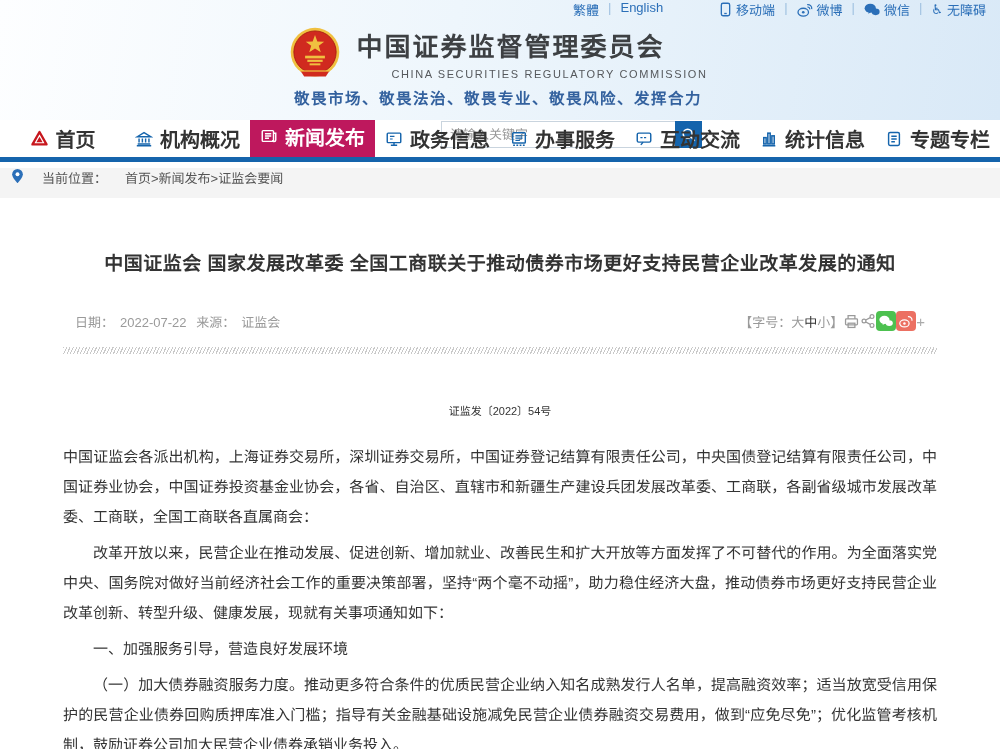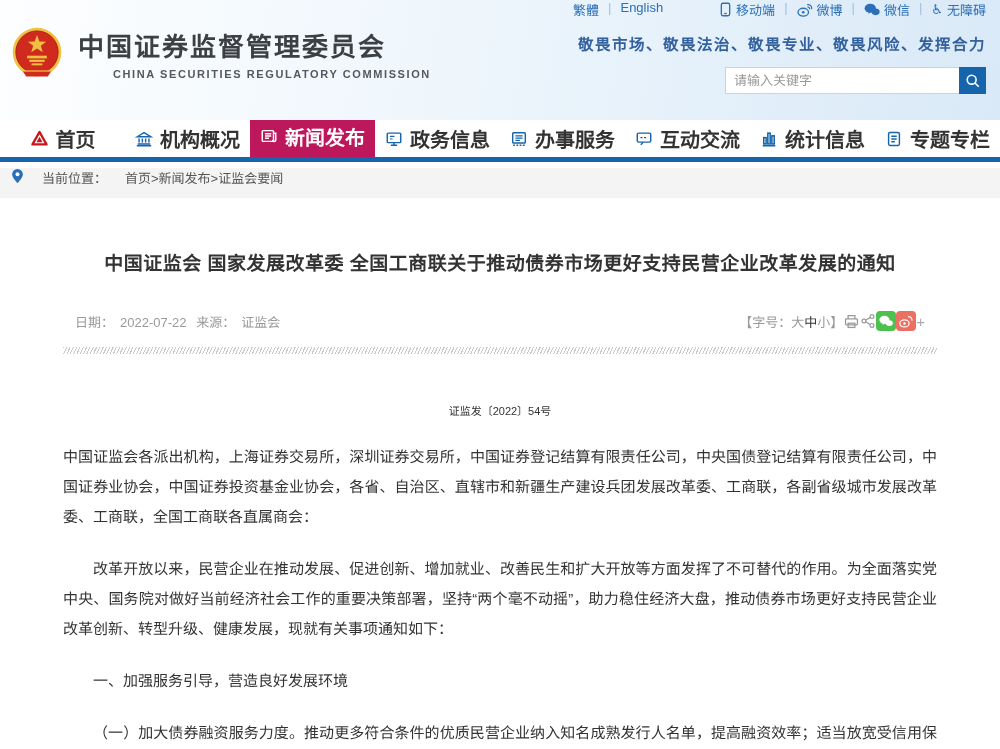--- a/index.html
+++ b/index.html
@@ -8,25 +8,25 @@
 
   
   .header-band { background:linear-gradient(100deg,#fdfeff 0%, #eef6fc 45%, #d9e9f7 100%); }
   .topbar { height:26px; display:flex; justify-content:flex-end; align-items:flex-start;
     padding-right:14px; font-size:13px; color:#2b6fb8; gap:9px; }
   .topbar a { color:#2b6fb8; text-decoration:none; cursor:pointer; display:flex; align-items:center; gap:4px; }
   .topbar .sep { color:#9fc0e0; }
   .topbar svg { display:block; }
   .wc-glyph { font-size:13px; line-height:1; }
 
-  .masthead { height:94px; display:flex; justify-content:space-between; align-items:flex-start;
-    padding:0 14px 0 10px; }
+  .masthead { height:94px; display:flex; justify-content:space-between; align-items:center;
+    padding:0 14px 0 10px;flex-direction:column; }
   .brand { display:flex; align-items:center; gap:14px; }
   .brand-text .cn { font-size:26px; font-weight:bold; color:#3d4043; letter-spacing:2px; }
-  .brand-text .en { font-size:11px; font-weight:bold; color:#55585c; letter-spacing:1.6px; margin-top:5px;margin-left:35px; }
+  .brand-text .en { font-size:11px; font-weight:normal; color:#55585c; letter-spacing:1.6px; margin-top:5px;margin-left:35px; }
   .head-right { display:flex; flex-direction:column; align-items:flex-end; gap:13px; padding-top:6px; }
   .slogan { font-family:"DejaVu Serif","Liberation Serif",serif; font-size:15.5px; font-weight:bold;
     color:#33619e; letter-spacing:1.5px; }
   .searchrow { display:flex; }
   .searchrow input { width:234px; height:27px; border:1px solid #c9d4de; border-right:none;
     padding:0 8px; font-size:13px; color:#0f172a; background:#fff; outline:none; }
   .searchrow input::placeholder { color:#999; }
   .search-btn { width:27px; height:27px; background:#1564ac; border:none; cursor:pointer;
     display:flex; align-items:center; justify-content:center; }
 
@@ -59,21 +59,21 @@
   .badge.green { background:#4dc150; }
   .badge.orange { background:#ec7062; }
   .plus { font-size:15px; color:#aaa; cursor:pointer; }
 
   .hatch-divider { margin-top:16px; height:7px;
     background:repeating-linear-gradient(115deg,#c9c9c9 0 1px,#fff 1px 3px); }
 
   .doc-number { text-align:center; margin-top:48px; font-size:11px; color:#333; }
 
   .body-text { margin-top:24px; font-size:15px; line-height:30px; text-align:justify; color:#333; }
-  .body-text p { margin:22px 0; }
+  .body-text p { margin:6px 0; }
   .body-text p.indent { text-indent:2em; }
 
   
   .emblem { width:54px; height:54px; flex:0 0 auto; }
 </style>
 </head>
 <body>
 
 <div class="header-band">
 

